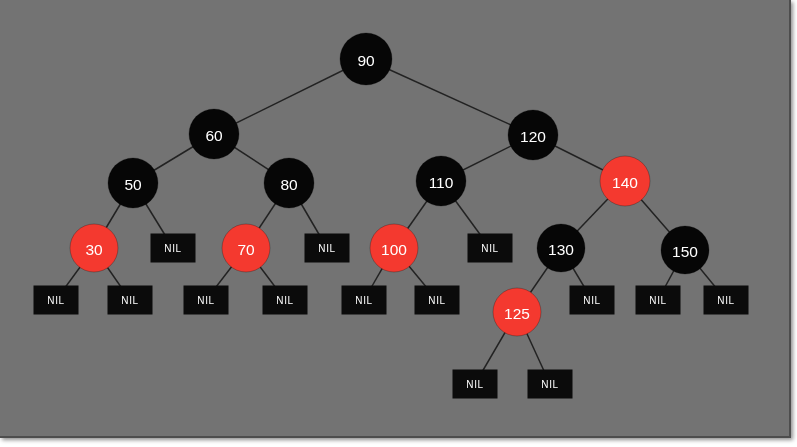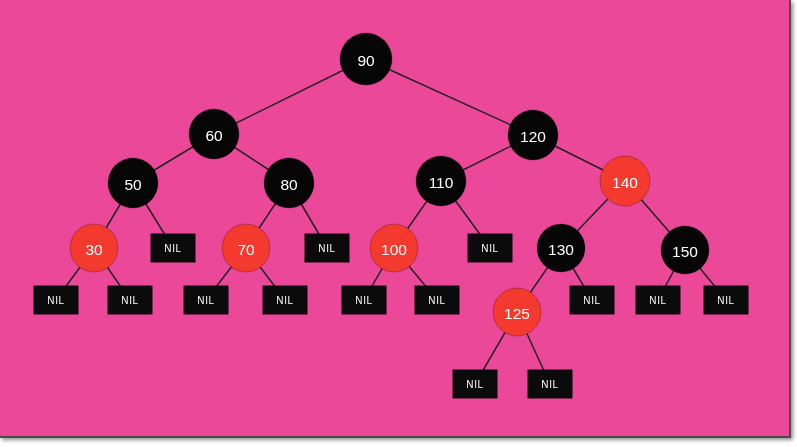--- a/index.html
+++ b/index.html
@@ -16,21 +16,21 @@
     height: 447px;
     background: #ffffff;
     overflow: hidden;
   }
   .canvas {
     position: absolute;
     left: 0;
     top: 0;
     width: 789px;
     height: 436px;
-    background: #ec4899;
+    background: #737373;
     border-right: 2px solid #4d4d4d;
     border-bottom: 2px solid #4d4d4d;
     box-shadow: 2px 2px 4px 0 #8f8f8f;
   }
   .canvas svg {
     display: block;
     width: 789px;
     height: 436px;
   }
   .node-label {

